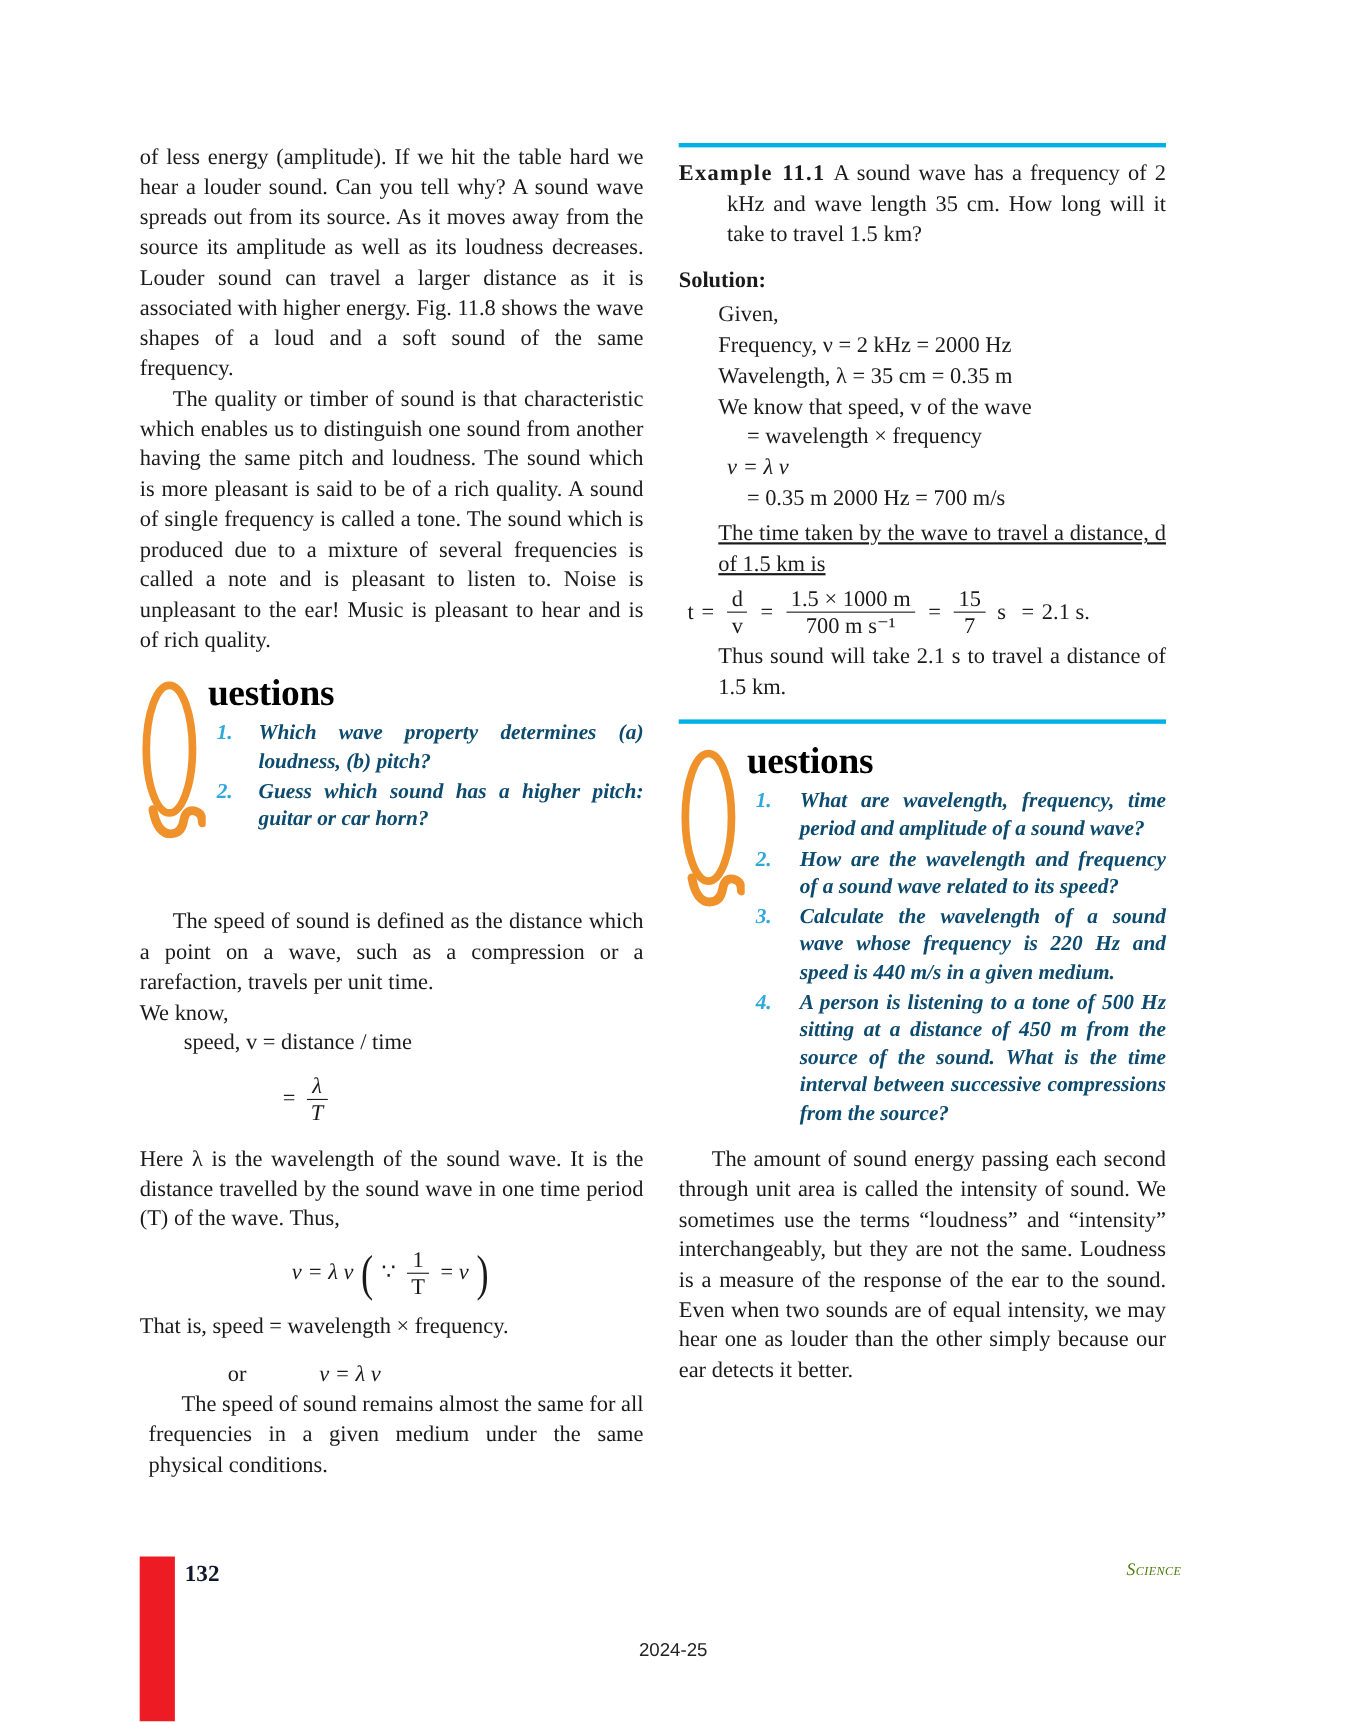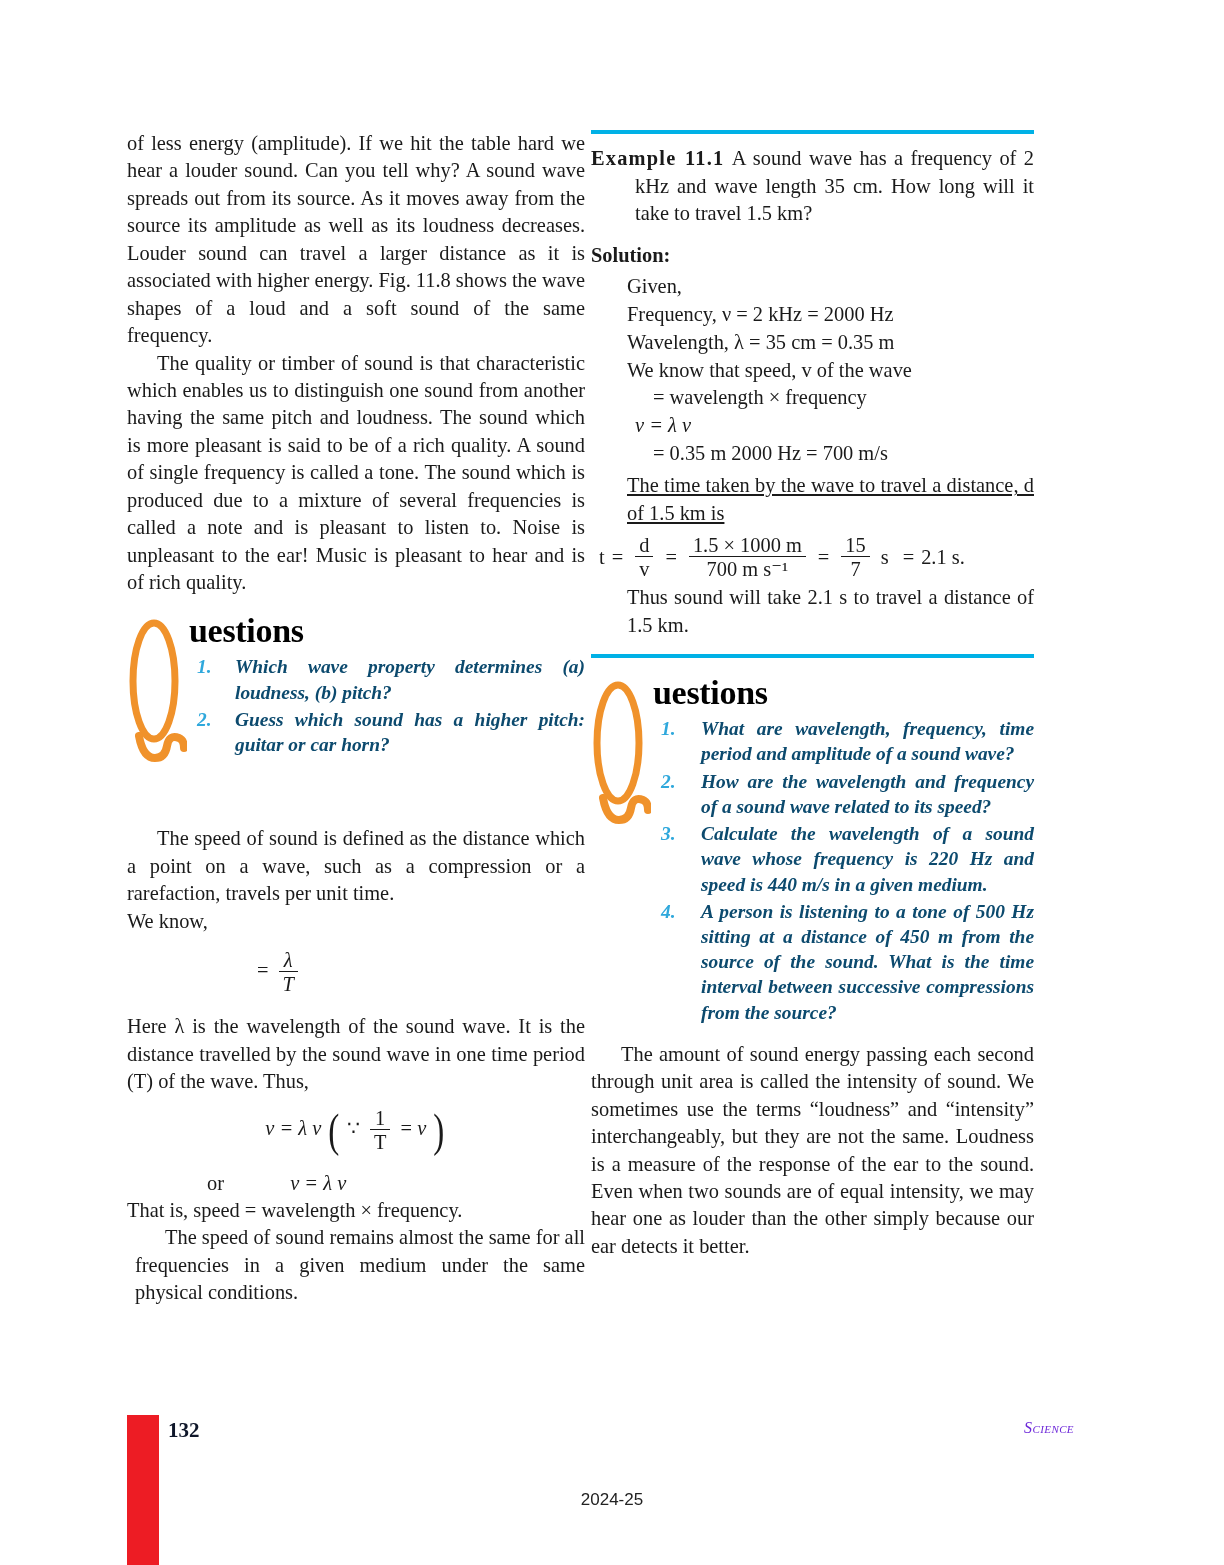--- a/index.html
+++ b/index.html
@@ -19,21 +19,21 @@
   .page {
     position: absolute;
     inset: 0;
   }
 
   .col {
     position: absolute;
     top: 130px;
   }
   .col-left  { left: 127px; width: 458px; }
-  .col-right { left: 591px; width: 443px; }
+  .col-right { left: 617px; width: 443px; }
 
   p.body {
     margin: 0 0 0 0;
     font-size: 20.4px;
     line-height: 1.345;
     text-align: justify;
     text-justify: inter-word;
     hyphens: none;
   }
   p.body.indent { text-indent: 30px; }
@@ -187,21 +187,21 @@
     color: #0f172a;
   }
   .footer-science {
     position: absolute;
     right: 150px;
     top: 1419px;
     font-style: italic;
     font-size: 16px;
     font-variant: small-caps;
     letter-spacing: 0.4px;
-    color: #6d28d9;
+    color: #4d7c0f;
   }
   .watermark {
     position: absolute;
     left: 0;
     right: 0;
     top: 1490px;
     text-align: center;
     font-family: "Liberation Sans", sans-serif;
     font-size: 17px;
     color: #222;
@@ -227,20 +227,21 @@
       <ol class="q-list">
         <li>Which wave property determines (a) loudness, (b) pitch?</li>
         <li>Guess which sound has a higher pitch: guitar or car horn?</li>
       </ol>
     </div>
 
     <p class="body indent" style="margin-top:68px;">The speed of sound is defined as the distance which a point on a wave, such as a compression or a rarefaction, travels per unit time.</p>
 
     <p class="body noindent">We know,</p>
 
+    <p class="body noindent" style="padding-left:40px;"><span>speed, v = distance / time</span></p>
 
     <div class="eq-left-indent">
       <span>=</span>
       <span class="frac">
         <span class="num" style="font-style:italic;">λ</span>
         <span class="den" style="font-style:italic;">T</span>
       </span>
     </div>
 
     <p class="body noindent" style="margin-top:18px;">Here λ is the wavelength of the sound wave. It is the distance travelled by the sound wave in one time period (T) of the wave. Thus,</p>
@@ -251,27 +252,27 @@
       <span>∵</span>
       <span class="frac">
         <span class="num">1</span>
         <span class="den">T</span>
       </span>
       <span>=</span>
       <span style="font-style:italic;">ν</span>
       <span class="paren">)</span>
     </div>
 
+    <p class="body noindent">That is, speed = wavelength × frequency.</p>
+
     <p class="body noindent" style="padding-left:80px; margin-top:16px;">
       <span>or</span>
       <span style="display:inline-block;width:56px;"></span>
       <span style="font-style:italic;">v = λ ν</span>
     </p>
-
-    <p class="body noindent">That is, speed = wavelength × frequency.</p>
 
     <p class="body indent" style="padding-left:8px;">The speed of sound remains almost the same for all frequencies in a given medium under the same physical conditions.</p>
   </div>
 
   <div class="col col-right">
 
     <div class="rule-cyan"></div>
 
     <div class="example-block">
       <p class="example-head">

